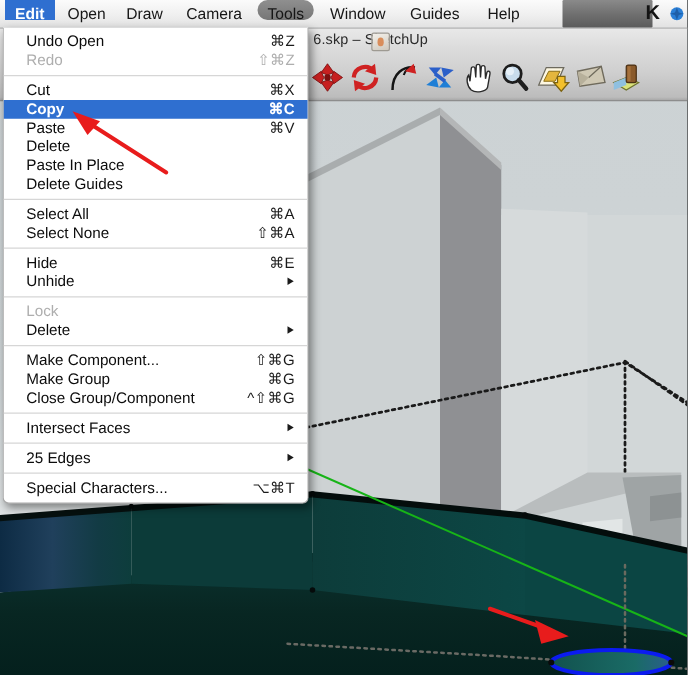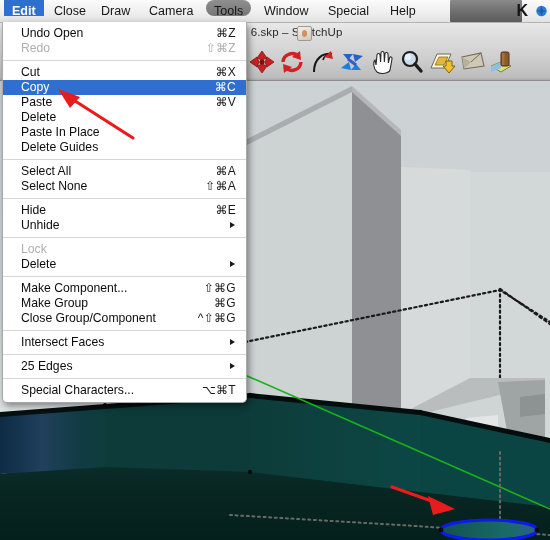--- a/index.html
+++ b/index.html
@@ -157,20 +157,21 @@
     width: 0; height: 0;
     border-left: 5px solid #1a1a1a;
     border-top: 3.5px solid transparent;
     border-bottom: 3.5px solid transparent;
   }
   .mi.disabled { color: #aeaeae; }
   .mi.disabled .key { color: #aeaeae; }
   .mi.selected {
     background: #2f6fd0;
     color: #ffffff;
+    font-weight: bold;
   }
   .mi.selected .key { color: #ffffff; }
   .sep {
     height: 1px;
     margin: 4px 0 4px 0;
     background: #d6d6d6;
   }
 
   
   #annot {
@@ -359,26 +360,26 @@
         <polygon points="4,18 14,14 24,18 14,24" fill="#d9e27a" stroke="#6e7330" stroke-width=".9"></polygon>
         <polygon points="4,18 14,14 14,20 4,24" fill="#8fc0e0"></polygon>
         <rect x="14" y="4" width="8" height="14" rx="1.5" fill="#8a5a2b" stroke="#4b3015" stroke-width="1"></rect>
         <rect x="15" y="5" width="2.5" height="12" fill="#a5713c"></rect>
       </svg>
     </div>
   </div>
 
   <div id="menubar">
     <div class="mbitem active" style="left:4px">Edit</div>
-    <div class="mbitem" style="left:46px">Close</div>
+    <div class="mbitem" style="left:46px">Open</div>
     <div class="mbitem" style="left:93px">Draw</div>
     <div class="mbitem" style="left:141px">Camera</div>
     <div class="mbitem hover" style="left:206px">Tools</div>
     <div class="mbitem" style="left:256px">Window</div>
-    <div class="mbitem" style="left:320px">Special</div>
+    <div class="mbitem" style="left:320px">Guides</div>
     <div class="mbitem" style="left:382px">Help</div>
 
     <div id="menubar-blob"></div>
     <div id="menubar-k">K</div>
     <div id="menubar-extra">
       <svg width="13" height="14" viewBox="0 0 13 14">
         <circle cx="6.5" cy="7" r="5.2" fill="#2b7fd6"></circle>
         <path d="M6.5 2 L8 6 L12 7 L8 8 L6.5 12 L5 8 L1 7 L5 6 Z" fill="#1f5fa8"></path>
       </svg>
     </div>

